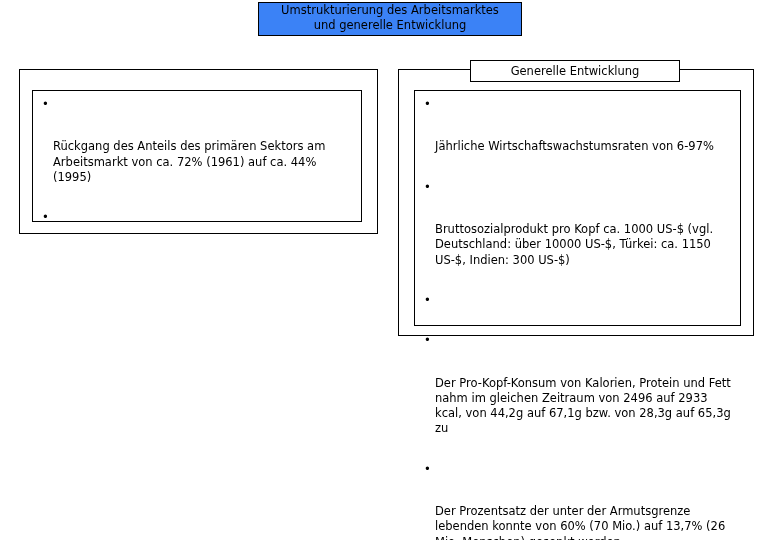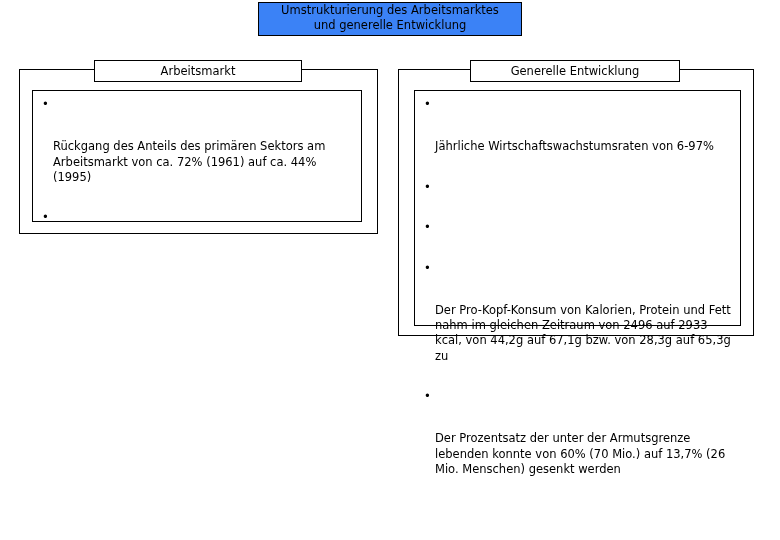--- a/index.html
+++ b/index.html
@@ -150,23 +150,20 @@
 
 <div class="canvas">
 
   <div class="title-box">
     <div class="title-text">Umstrukturierung des Arbeitsmarktes
 und generelle Entwicklung</div>
   </div>
 
   <div class="group" id="group-arbeitsmarkt"></div>
 
-  <div class="group-header" id="header-arbeitsmarkt">
-    <span class="header-text">Arbeitsmarkt</span>
-  </div>
 
   <div class="content-box" id="content-arbeitsmarkt">
     <ul class="bullet-list">
       <li class="bullet-item">
         <span class="dot">•</span>
         <span class="btext">Rückgang des Anteils des primären Sektors am Arbeitsmarkt von ca. 72% (1961) auf ca. 44% (1995)</span>
       </li>
       <li class="bullet-item">
         <span class="dot">•</span>
       </li>
@@ -180,20 +177,21 @@
   </div>
 
   <div class="content-box" id="content-entwicklung">
     <ul class="bullet-list">
       <li class="bullet-item">
         <span class="dot">•</span>
         <span class="btext">Jährliche Wirtschaftswachstumsraten von 6-97%</span>
       </li>
       <li class="bullet-item">
         <span class="dot">•</span>
+        <span class="btext">Bruttosozialprodukt pro Kopf ca. 1000 US-$ (vgl. Deutschland: über 10000 US-$, Türkei: ca. 1150 US-$, Indien: 300 US-$)</span>
       </li>
       <li class="bullet-item">
         <span class="dot">•</span>
       </li>
       <li class="bullet-item">
         <span class="dot">•</span>
         <span class="btext">Der Pro-Kopf-Konsum von Kalorien, Protein und Fett nahm im gleichen Zeitraum von 2496 auf 2933 kcal, von 44,2g auf 67,1g bzw. von 28,3g auf 65,3g zu</span>
       </li>
       <li class="bullet-item">
         <span class="dot">•</span>

